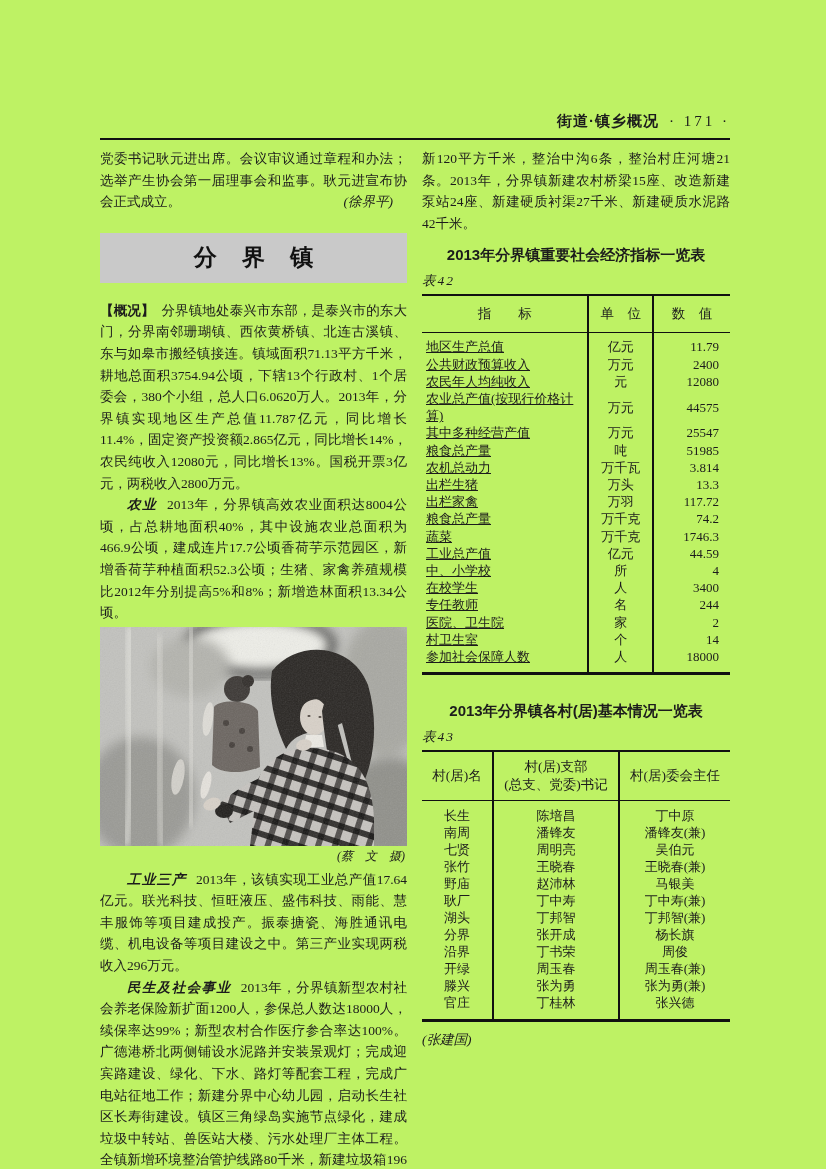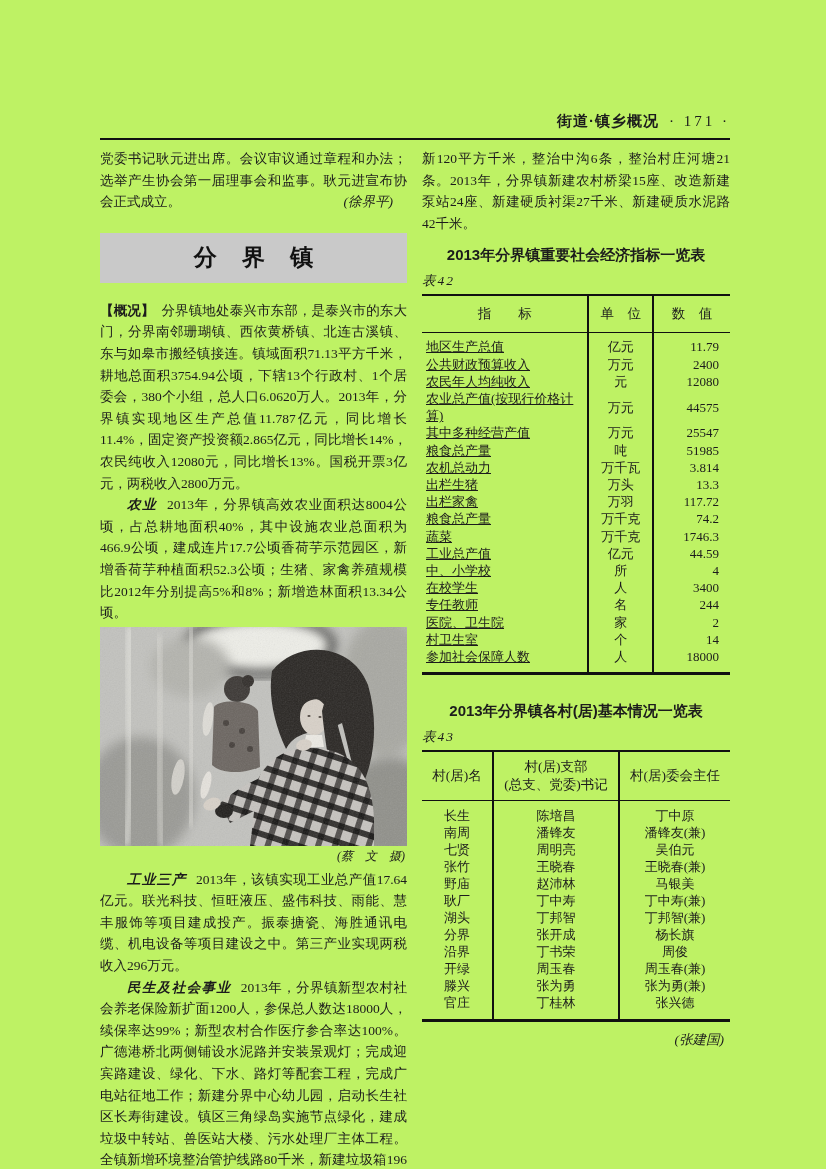--- a/index.html
+++ b/index.html
@@ -49,21 +49,21 @@
   .t42 tbody td:nth-child(2){text-align:center;}
   .t42 tbody td:nth-child(3){text-align:right;padding-right:11px;}
   .t42 tbody tr:first-child td{padding-top:5px;}
   .t42 tbody tr:last-child td{padding-bottom:7px;margin-left:21px;}
   
   .t43 col.c1{width:23%;} .t43 col.c2{width:41%;} .t43 col.c3{width:36%;}
   .t43 th{white-space:pre-line;line-height:18px;padding:6px 0;}
   .t43 tbody td{line-height:17px;text-align:center;}
   .t43 tbody tr:first-child td{padding-top:6px;}
   .t43 tbody tr:last-child td{padding-bottom:8px;}
-  .sign{ text-align:right;font-style:italic;font-size:13.5px;margin-top:9px;padding-right:6px;}
+  .sign{ font-style:italic;font-size:13.5px;margin-top:9px;padding-right:6px;}
 </style>
 </head>
 <body>
 
 <div class="page">
   <div class="content">
 
     <div class="runhead">
       <span class="sect">街道·镇乡概况</span>
       <span class="pno">· 171 ·</span>

